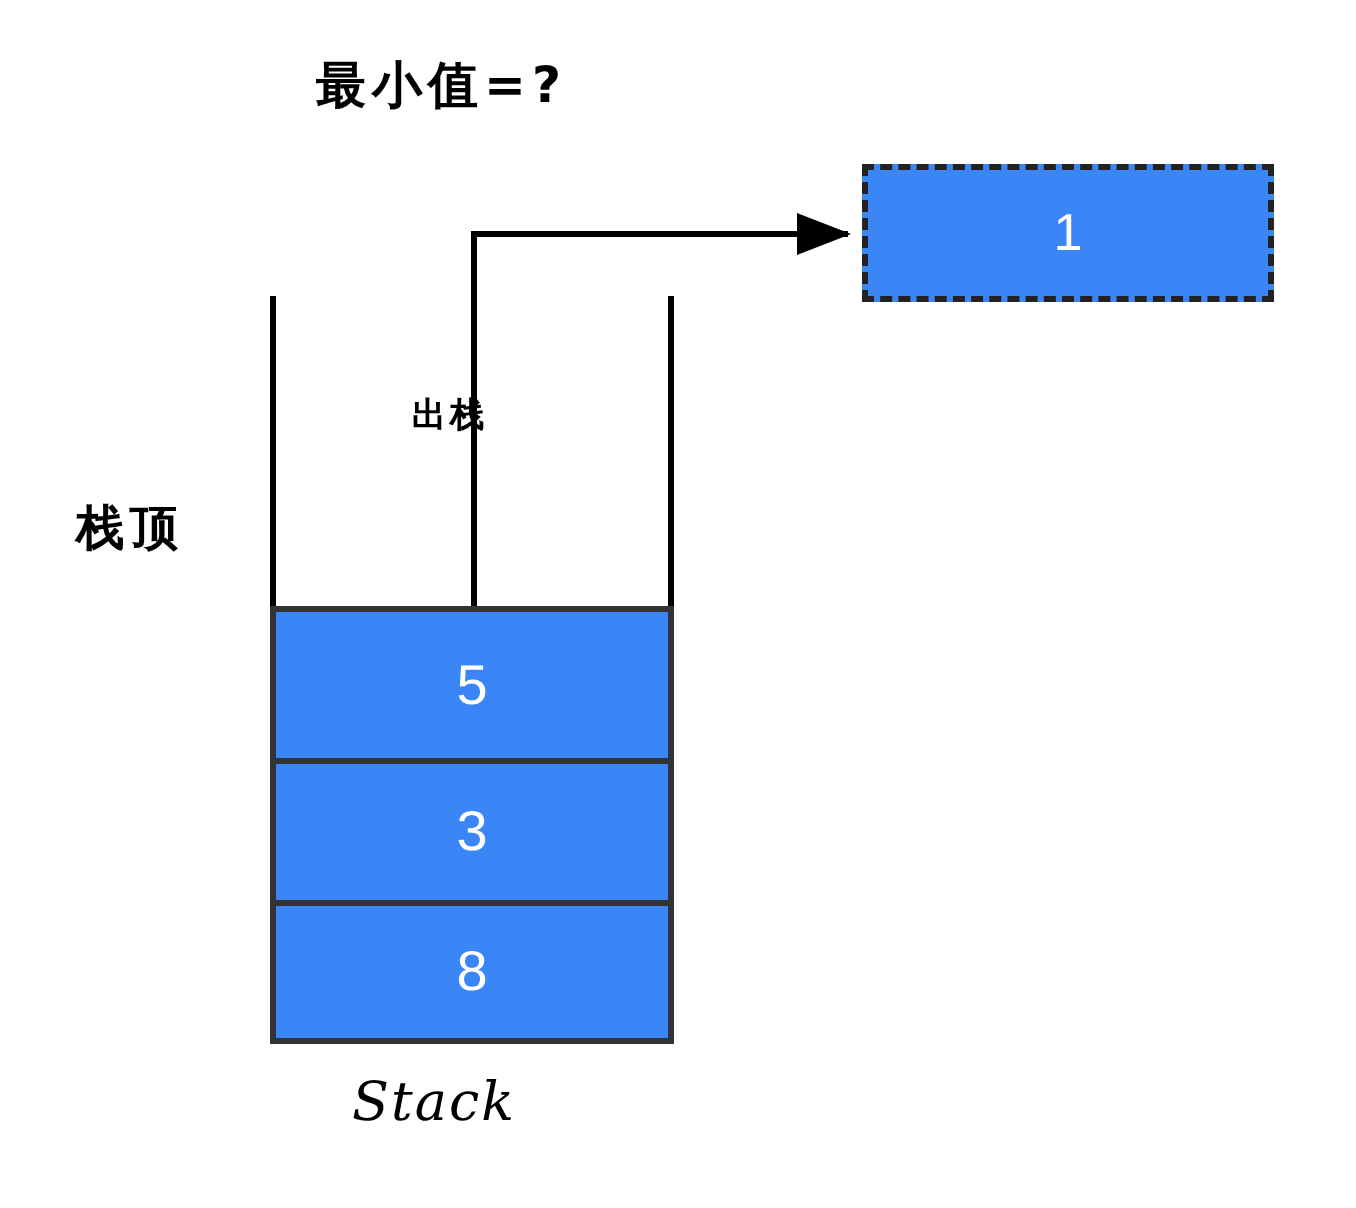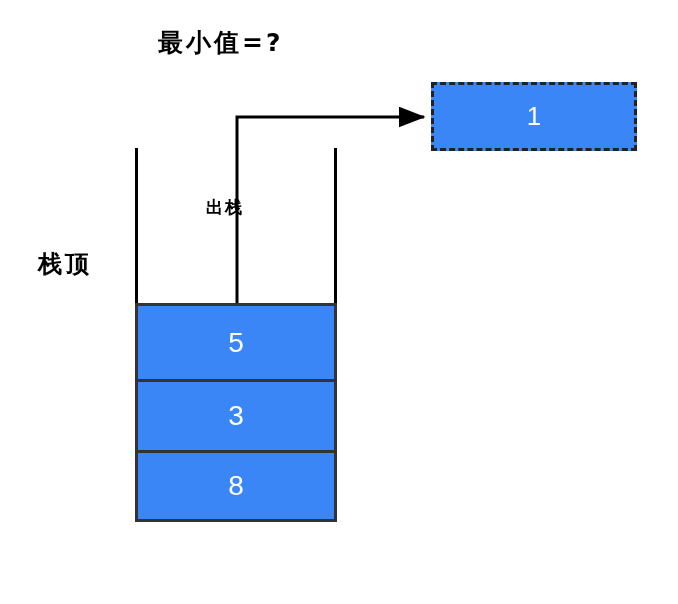--- a/index.html
+++ b/index.html
@@ -166,14 +166,15 @@
       <span>3</span>
     </div>
     <div class="stack-cell" id="cell-2">
       <span>8</span>
     </div>
   </div>
 
   <div class="abs hand" id="label-stack-top">栈顶</div>
 
 
+  <div class="abs hand" id="label-stack-name">Stack</div>
 
 </div>
 
 </body></html>

